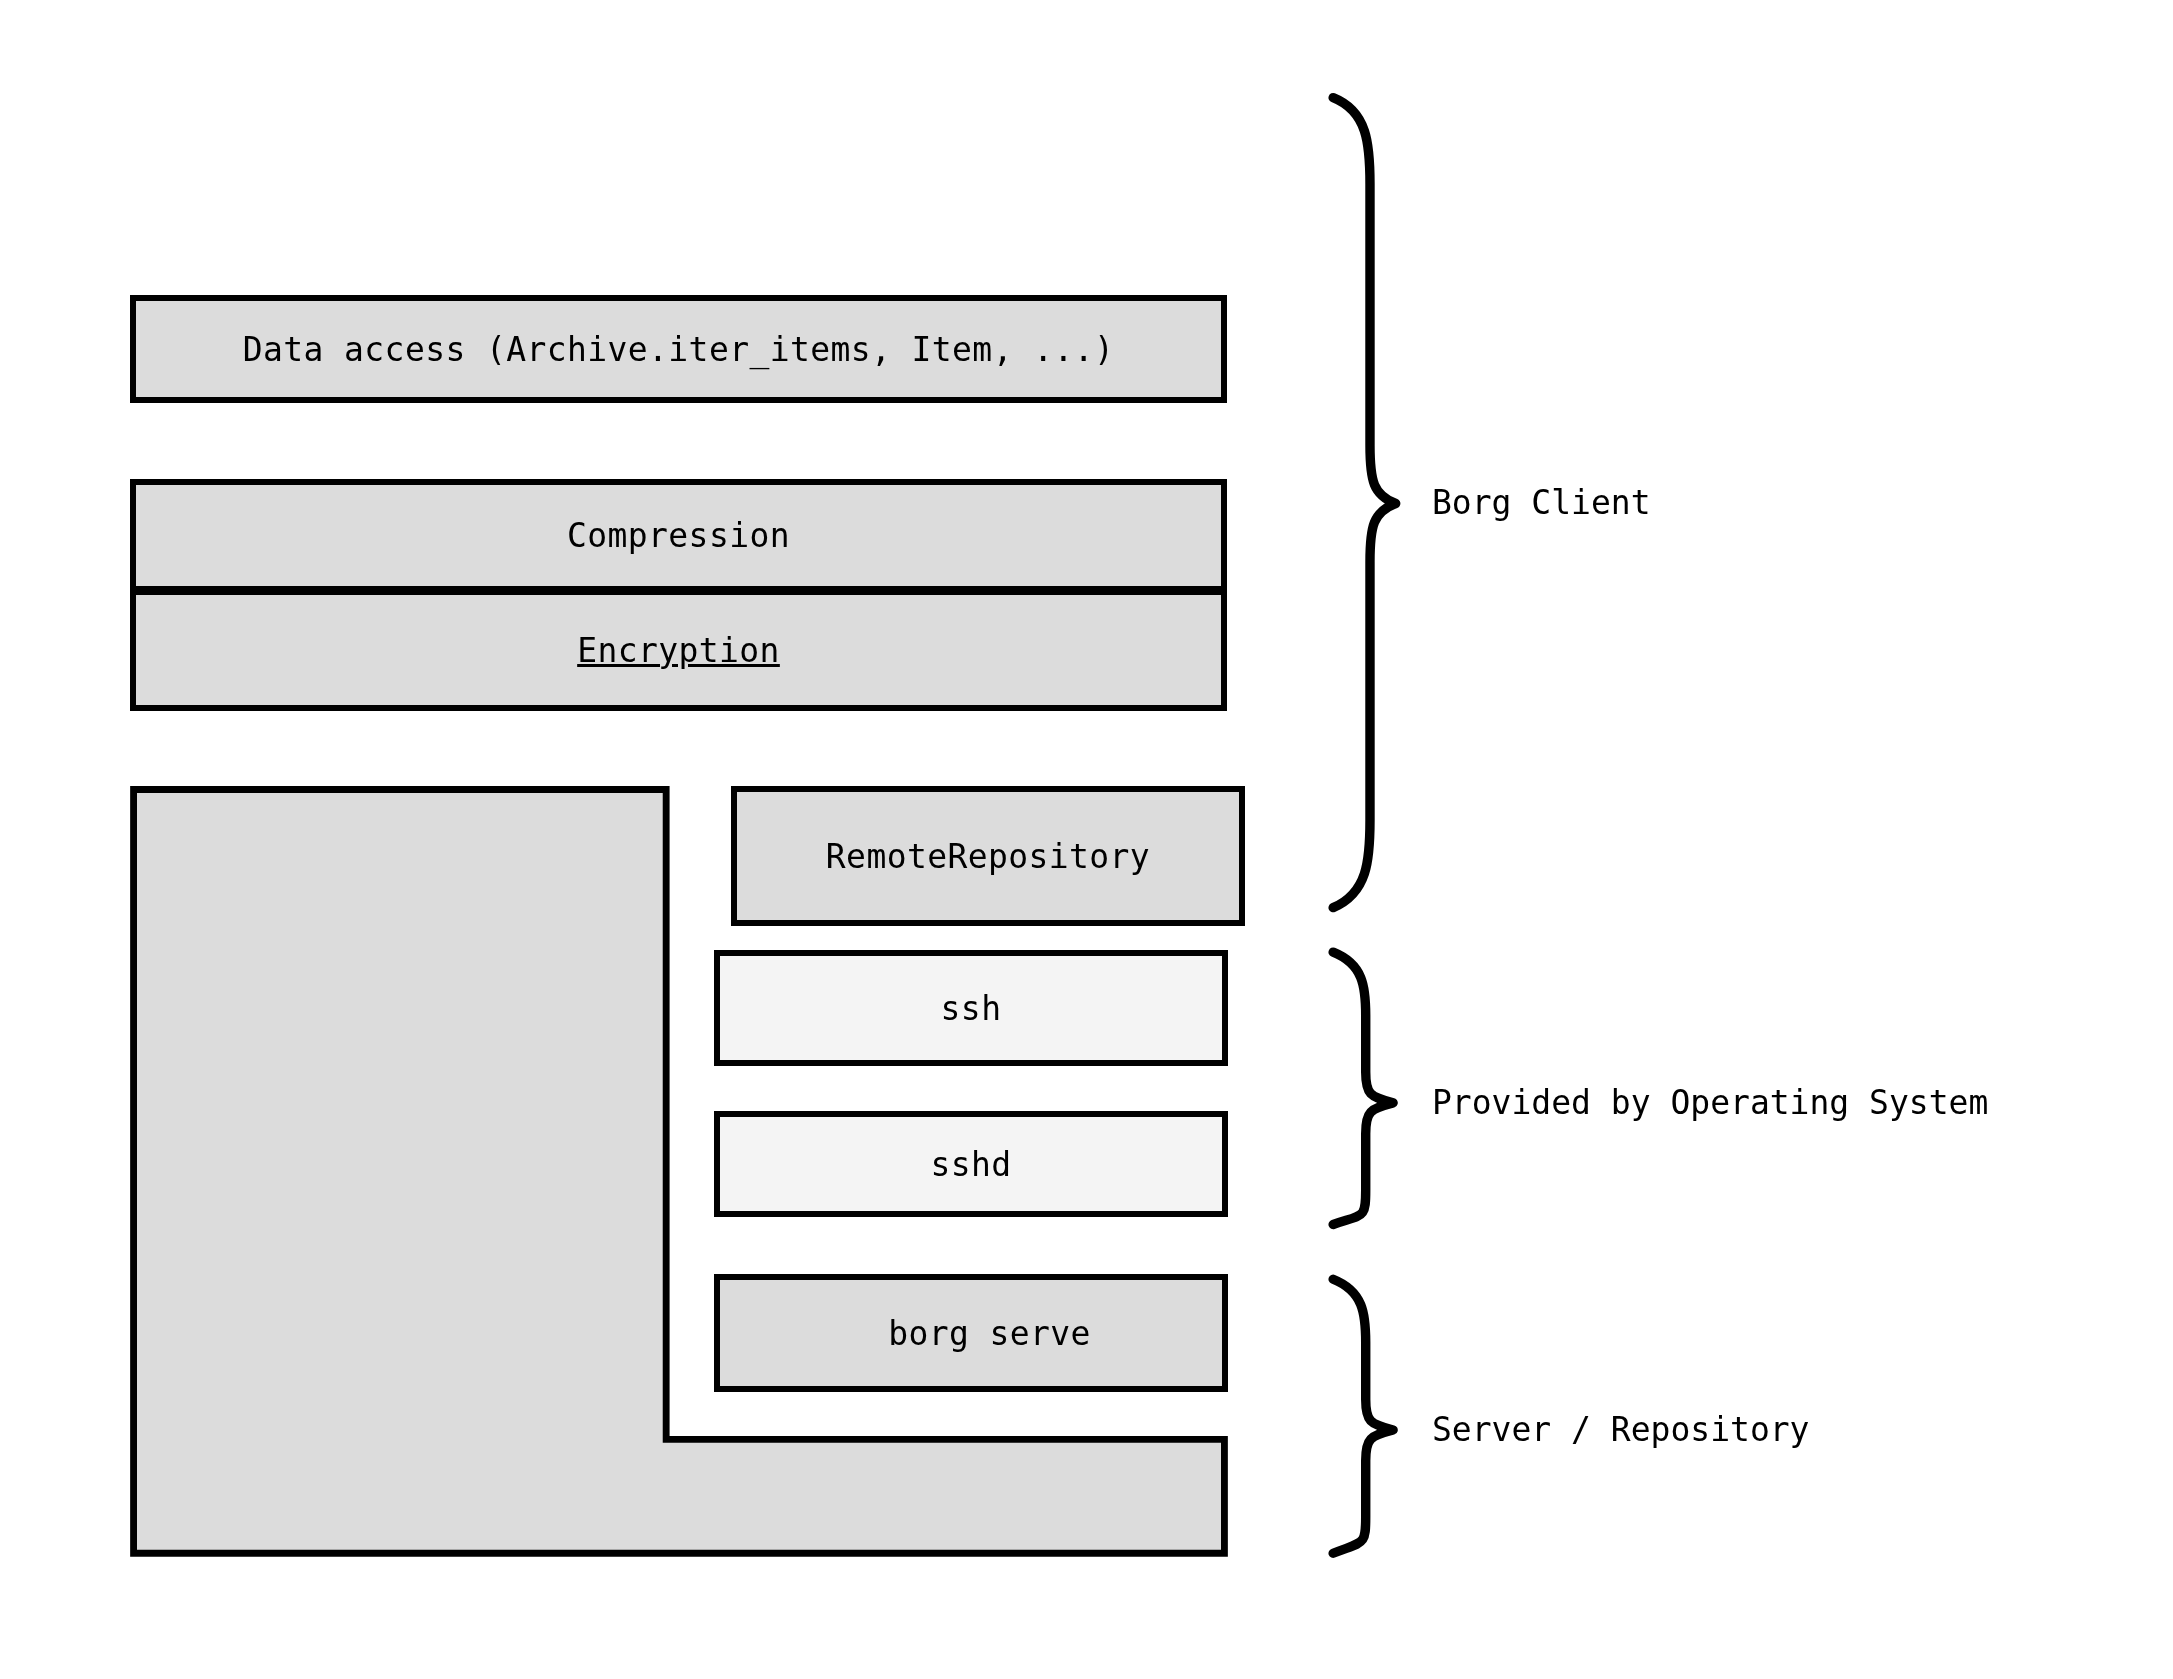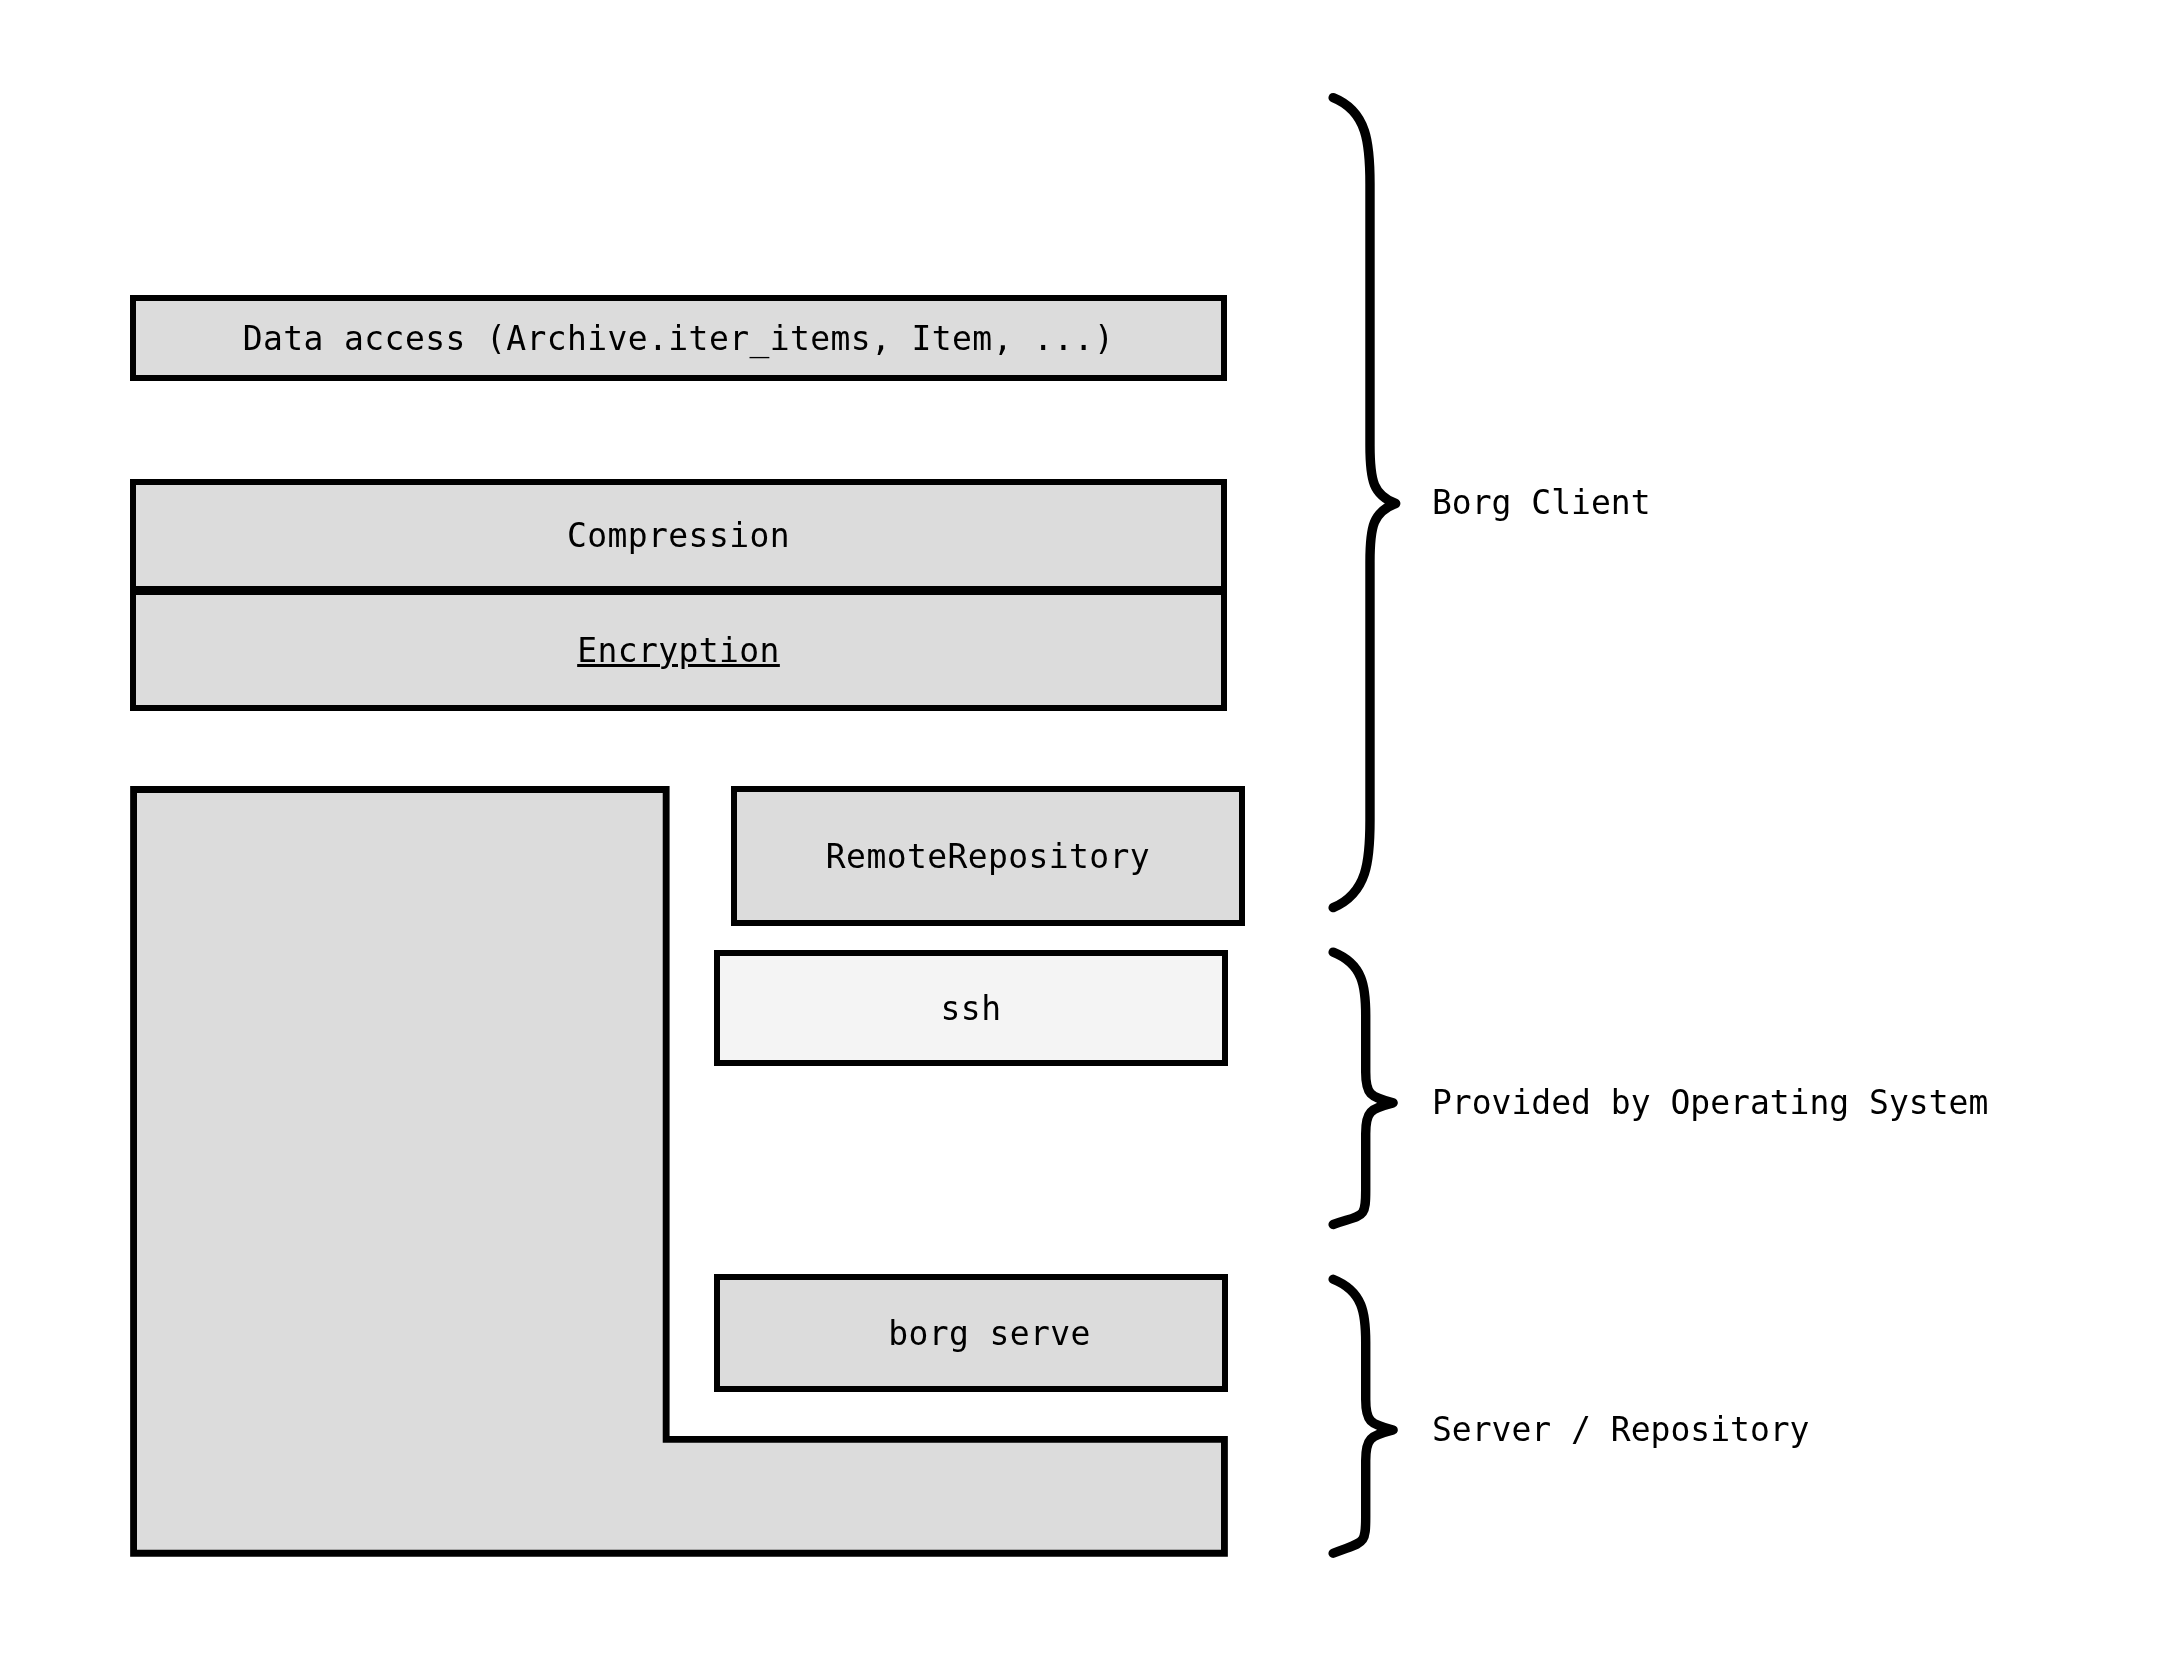--- a/index.html
+++ b/index.html
@@ -41,21 +41,21 @@
     font-family: "DejaVu Sans Mono", "Liberation Mono", monospace;
     font-size: 33px;
     color: #000000;
     letter-spacing: 0.4px;
     white-space: pre;
     line-height: 1;
   }
 
   
   #box-borg-commands { left: 130px;  top: 104px;  width: 1097px; height: 117px; }
-  #box-data-access   { left: 130px;  top: 295px;  width: 1097px; height: 86px; }
+  #box-data-access   { left: 130px;  top: 295px;  width: 1097px; height: 108px; }
   #box-compression   { left: 130px;  top: 479px;  width: 1097px; height: 113px; }
   #box-encryption    { left: 130px;  top: 589px;  width: 1097px; height: 122px; text-decoration: underline; }
 
   #box-remote-repository { left: 731px; top: 786px;  width: 514px; height: 140px; }
   #box-ssh               { left: 714px; top: 950px; width: 514px; height: 116px; }
   #box-sshd              { left: 714px; top: 1111px; width: 514px; height: 106px; }
   #box-borg-serve        { left: 714px; top: 1274px; width: 514px; height: 118px; padding-left: 37px; }
 
   
   #repository-label-wrap {
@@ -106,20 +106,23 @@
 
 
   <div class="box" id="box-remote-repository">
     <span class="box-label">RemoteRepository</span>
   </div>
 
   <div class="box light" id="box-ssh">
     <span class="box-label">ssh</span>
   </div>
 
+  <div class="box light" id="box-sshd">
+    <span class="box-label">sshd</span>
+  </div>
 
   <div class="box" id="box-borg-serve">
     <span class="box-label">borg serve</span>
   </div>
 
   <svg class="layer-svg" viewBox="0 0 2539 1962" xmlns="http://www.w3.org/2000/svg" fill="none" stroke="#000000" stroke-width="11" stroke-linecap="round" stroke-linejoin="round">
 
     <path d="M 1557 114
              C 1597 130 1600 168 1600 215
              L 1600 520

